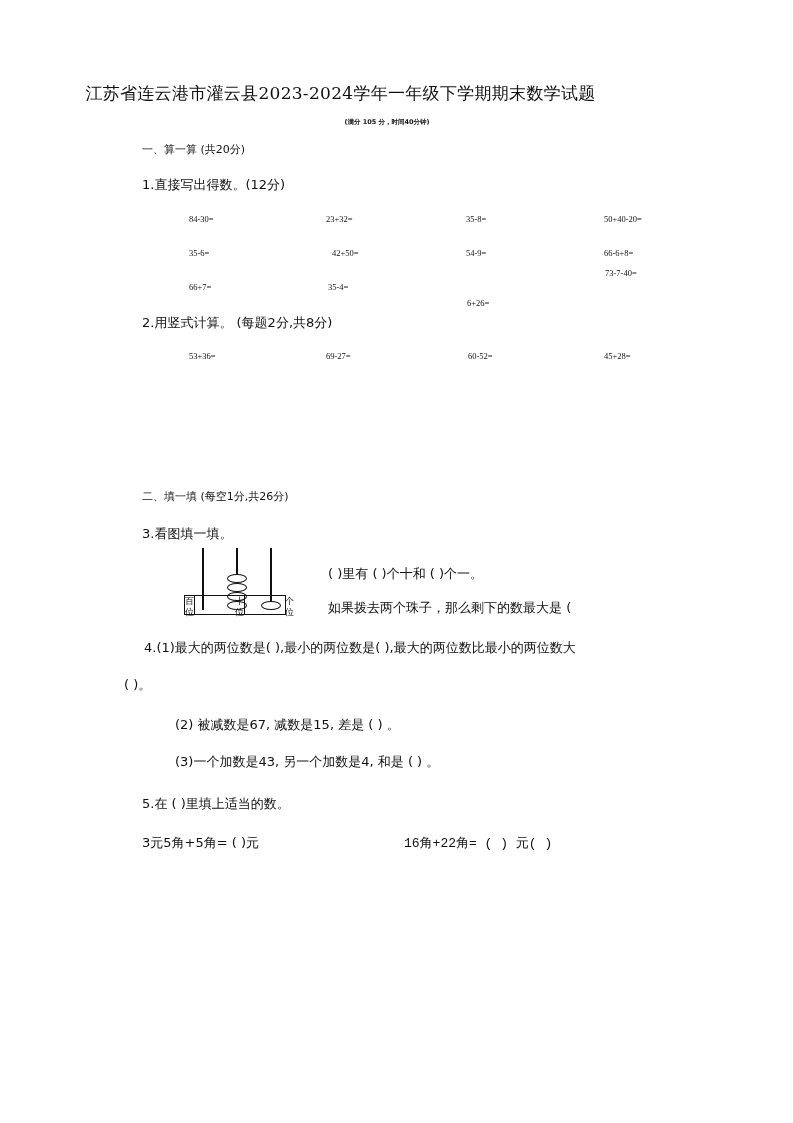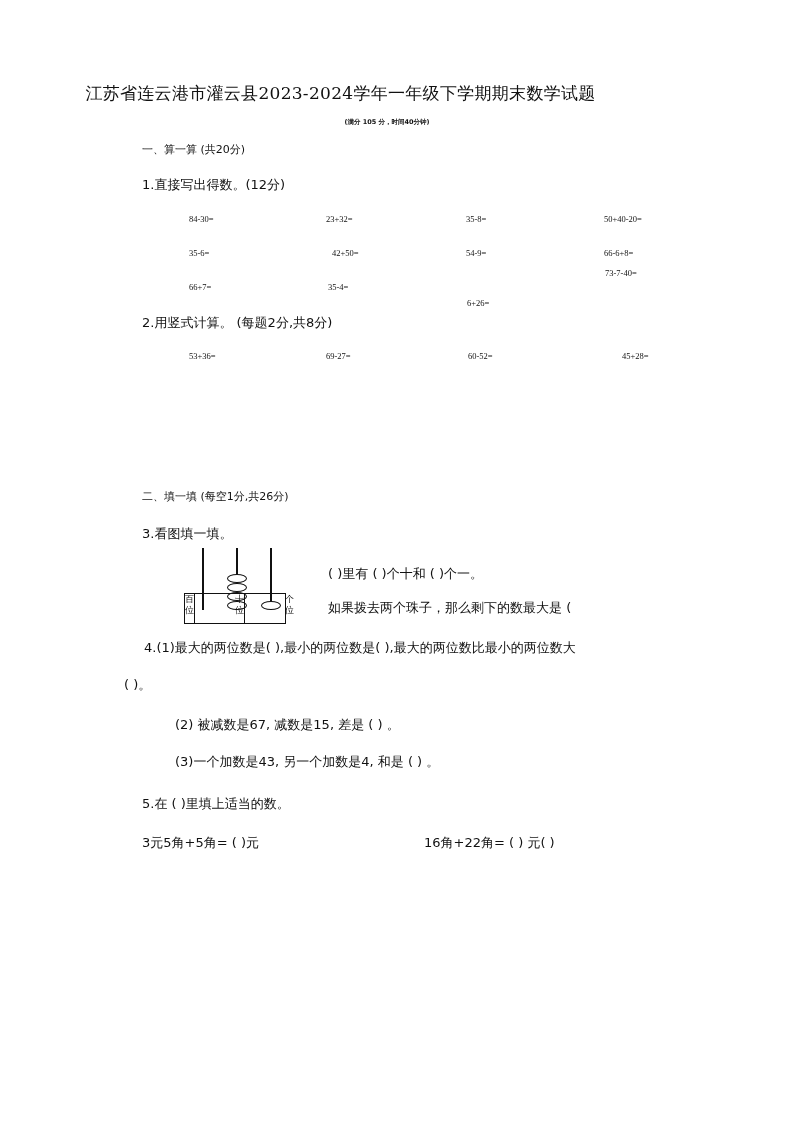--- a/index.html
+++ b/index.html
@@ -7,21 +7,21 @@
            font-family: "DejaVu Sans", "Liberation Sans", sans-serif; color: #111; }
     .abs { position: absolute; white-space: nowrap; }
     .title { top: 82px; left: 0; width: 681px; text-align: center; font-size: 17px; letter-spacing: 0.3px; font-family: "DejaVu Serif", "Liberation Serif", serif; }
     .subtitle { top: 118px; left: 0; width: 774px; text-align: center; font-size: 6.5px; font-weight: bold; }
     .h { font-size: 11px; }
     .q { font-size: 13px; }
     .expr { font-size: 8.5px; font-family: "Liberation Serif", "DejaVu Serif", serif; padding-left: 48px; }
     .abacus { position: absolute; left: 184px; top: 548px; width: 102px; height: 76px; }
     .rod { position: absolute; width: 2px; background: #111; bottom: 14px; }
     .bead { position: absolute; width: 20px; height: 9px; border: 1.5px solid #111; border-radius: 50%; background: #fff; box-sizing: border-box; }
-    .base { position: absolute; left: 0; bottom: 0; width: 102px; height: 31px; border: 1.5px solid #111; box-sizing: border-box; display: flex; gap: 40px; }
+    .base { position: absolute; left: 0; bottom: 9px; width: 102px; height: 20px; border: 1.5px solid #111; box-sizing: border-box; display: flex; gap: 40px; }
     .cell { flex: 1; font-size: 9px; text-align: center; line-height: 11px; border-right: 1.5px solid #111; font-family: "DejaVu Serif", serif; }
     .cell:last-child { border-right: none; }
   </style>
 </head>
 <body>
 
 <div class="abs title">江苏省连云港市灌云县2023-2024学年一年级下学期期末数学试题</div>
 <div class="abs subtitle">(满分 105 分，时间40分钟)</div>
 
 <div class="abs h" style="top:142px;left:142px;">一、算一算 (共20分)</div>
@@ -39,21 +39,21 @@
 
 <div class="abs expr" style="top:282px;left:141px;">66+7=</div>
 <div class="abs expr" style="top:282px;left:280px;font-family:Liberation Serif, serif;">35-4=</div>
 <div class="abs expr" style="top:282px;left:419px;margin-top:16px;">6+26=</div>
 <div class="abs expr" style="top:268px;left:557px;">73-7-40=</div>
 
 <div class="abs q" style="top:314px;left:142px;">2.用竖式计算。   (每题2分,共8分)</div>
 <div class="abs expr" style="top:351px;left:141px;">53+36=</div>
 <div class="abs expr" style="top:351px;left:278px;">69-27=</div>
 <div class="abs expr" style="top:351px;left:420px;">60-52=</div>
-<div class="abs expr" style="top:351px;left:574px;">45+28=</div>
+<div class="abs expr" style="top:351px;left:556px;">45+28=</div>
 
 <div class="abs h" style="top:489px;left:142px;">二、填一填 (每空1分,共26分)</div>
 <div class="abs q" style="top:525px;left:142px;">3.看图填一填。</div>
 
 <div class="abacus">
   <div class="rod" style="left:18px;top:0;"></div>
   <div class="rod" style="left:52px;top:0;"></div>
   <div class="rod" style="left:86px;top:0;"></div>
   <div class="bead" style="left:43px;bottom:14px;"></div>
   <div class="bead" style="left:43px;bottom:23px;"></div>
@@ -70,13 +70,13 @@
 <div class="abs q" style="top:565px;left:328px;">(     )里有 (     )个十和 (     )个一。</div>
 <div class="abs q" style="top:599px;left:328px;">如果拨去两个珠子，那么剩下的数最大是 (</div>
 
 <div class="abs q" style="top:639px;left:144px;">4.(1)最大的两位数是(       ),最小的两位数是(       ),最大的两位数比最小的两位数大</div>
 <div class="abs q" style="top:676px;left:124px;">(      )。</div>
 <div class="abs q" style="top:716px;left:175px;">(2) 被减数是67, 减数是15, 差是 (       ) 。</div>
 <div class="abs q" style="top:753px;left:175px;">(3)一个加数是43, 另一个加数是4, 和是 (       ) 。</div>
 
 <div class="abs q" style="top:795px;left:142px;">5.在 (    )里填上适当的数。</div>
 <div class="abs q" style="top:834px;left:142px;">3元5角+5角= (    )元</div>
-<div class="abs q" style="top:834px;left:424px;">16角+22角= (        ) 元(   )</div>
+<div class="abs q" style="top:834px;left:404px;font-family:Liberation Mono, monospace;">16角+22角= (        ) 元(   )</div>
 
 </body></html>

